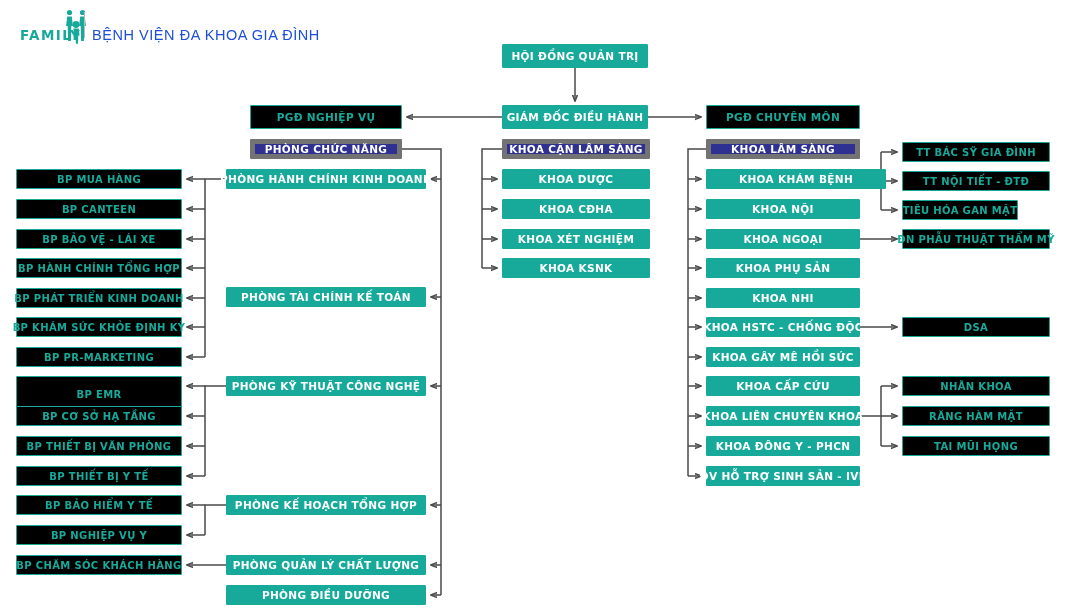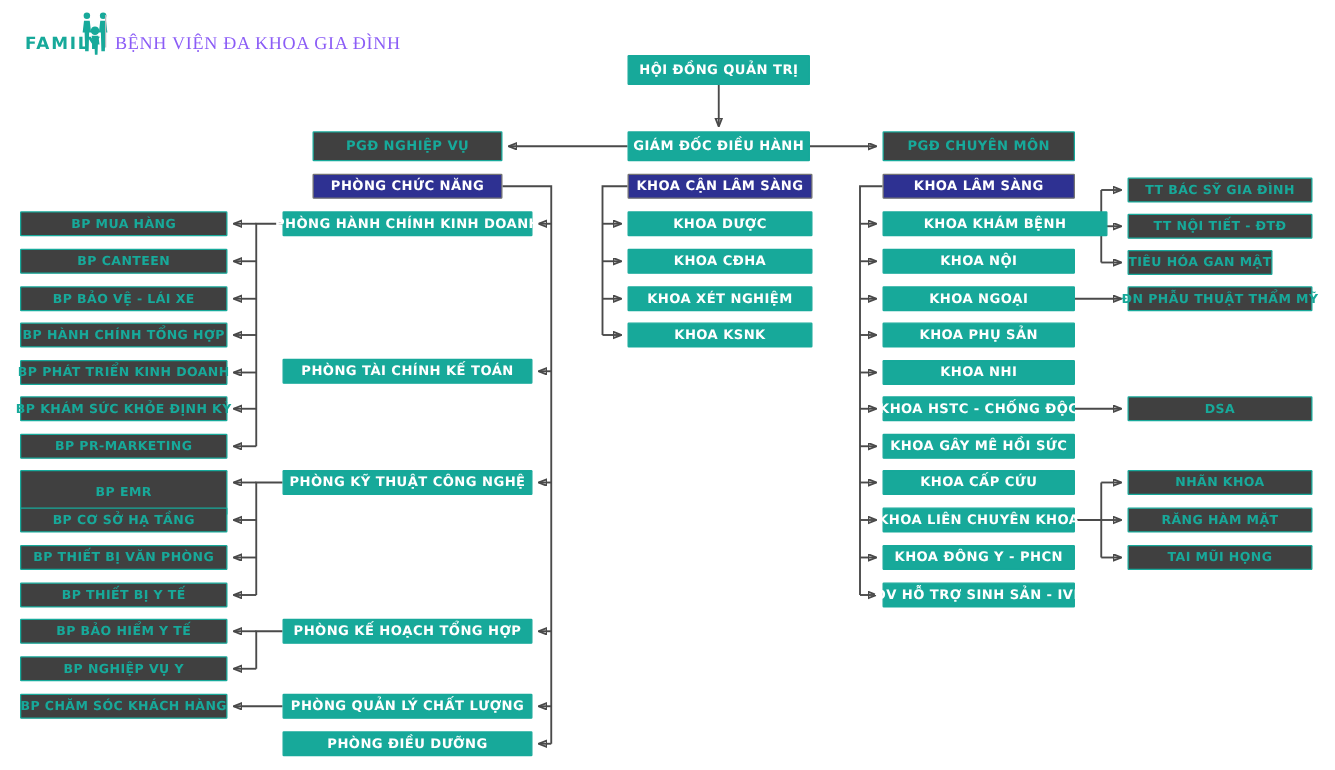--- a/index.html
+++ b/index.html
@@ -13,41 +13,41 @@
   .header{position:absolute;left:0;top:0;width:1068px;height:48px;}
   .logo-word{
     position:absolute;left:20px;top:27px;
     font-size:13.5px;font-weight:700;letter-spacing:1.4px;
     color:#17a99a;font-family:"DejaVu Sans","Liberation Sans",sans-serif;
   }
   .logo-mark{position:absolute;left:62px;top:6px;width:28px;height:38px;}
   .logo-div{position:absolute;left:84px;top:12px;width:1px;height:26px;background:#b9bcbe;}
   .logo-name{
     position:absolute;left:92px;top:27px;
-    font-size:14.5px;font-weight:400;letter-spacing:.55px;color:#8b5cf6;
+    font-size:14.5px;font-weight:400;letter-spacing:.55px;color:#1d4ed8;
     white-space:nowrap;
-    font-family:Liberation Serif, serif;
+    font-family:Liberation Sans, sans-serif;
   }
 
   
   #wires{position:absolute;left:0;top:0;width:1068px;height:616px;}
   #wires line,#wires path{stroke:#4a4a4a;stroke-width:1.5;fill:none;}
 
   
   .node{
     position:absolute;box-sizing:border-box;
     display:flex;align-items:center;justify-content:center;
     text-align:center;white-space:nowrap;
     font-weight:700;letter-spacing:.35px;
     font-family:"DejaVu Sans","Liberation Sans",sans-serif;
     border-radius:1px;
   }
   .fill-teal{background:#17a99a;color:#ffffff;border:1px solid #17a99a;}
-  .fill-navy{background:#2e3192;color:#ffffff;border:1px solid #737373;}
-  .outline  {background:#404040;color:#17a99a;border:1.6px solid #17a99a;}
+  .fill-navy{background:#2e3192;color:#ffffff;border:5px solid #737373;}
+  .outline  {background:#000000;color:#17a99a;border:1.6px solid #17a99a;}
 </style>
 </head>
 <body>
 
 <div id="chart">
 
   <div class="header">
     <div class="logo-word">FAMILY</div>
 
     <svg class="logo-mark" viewBox="0 0 28 38">

